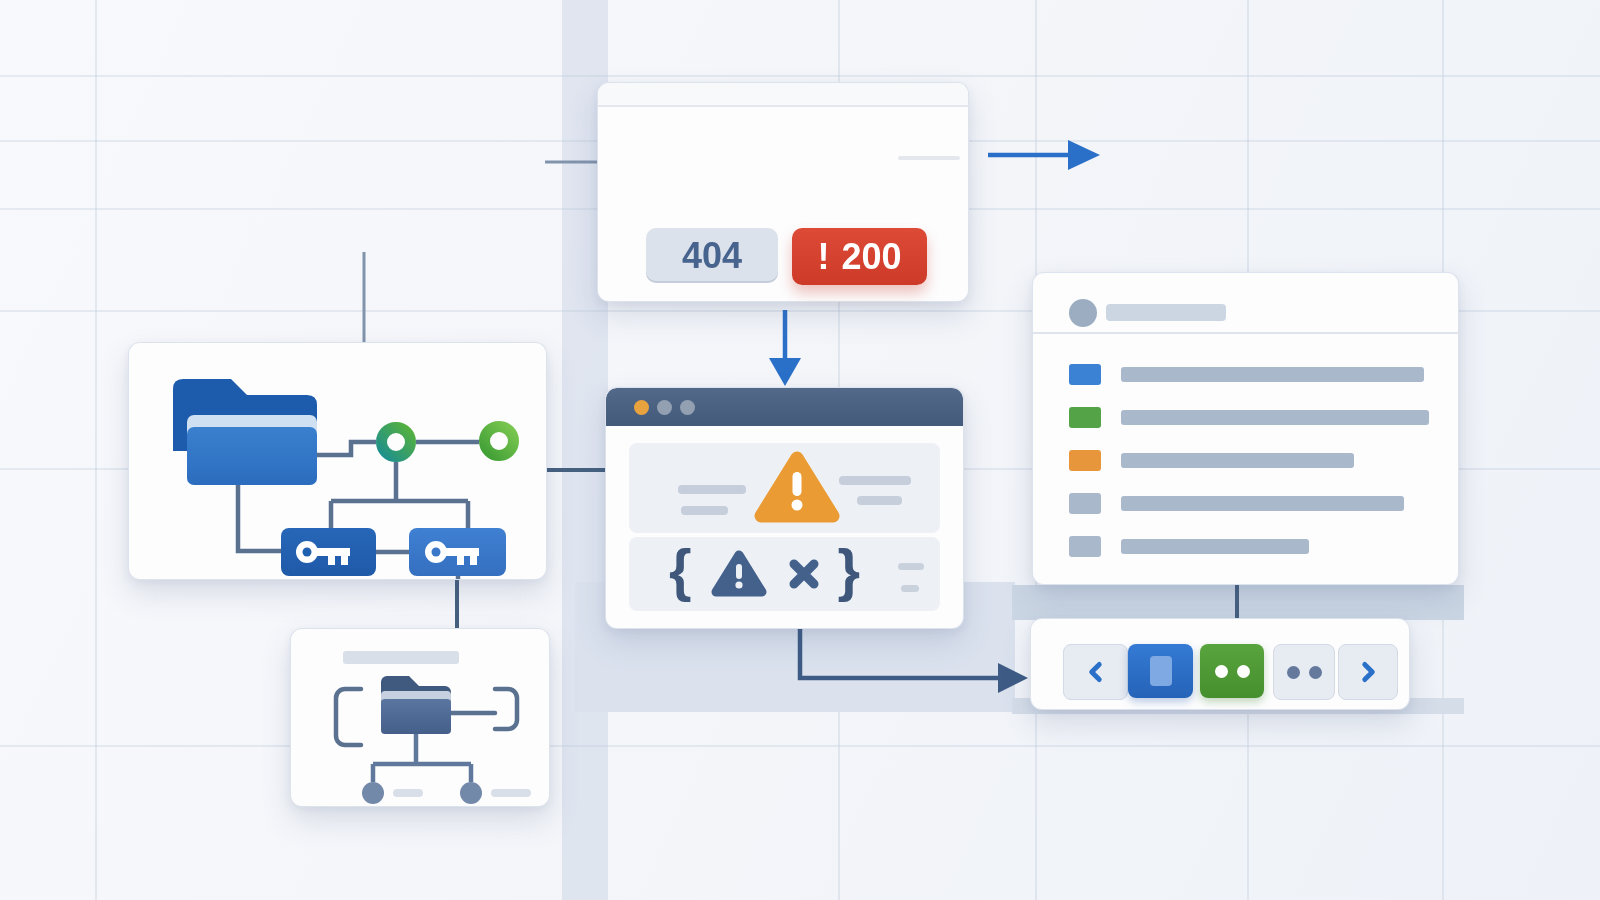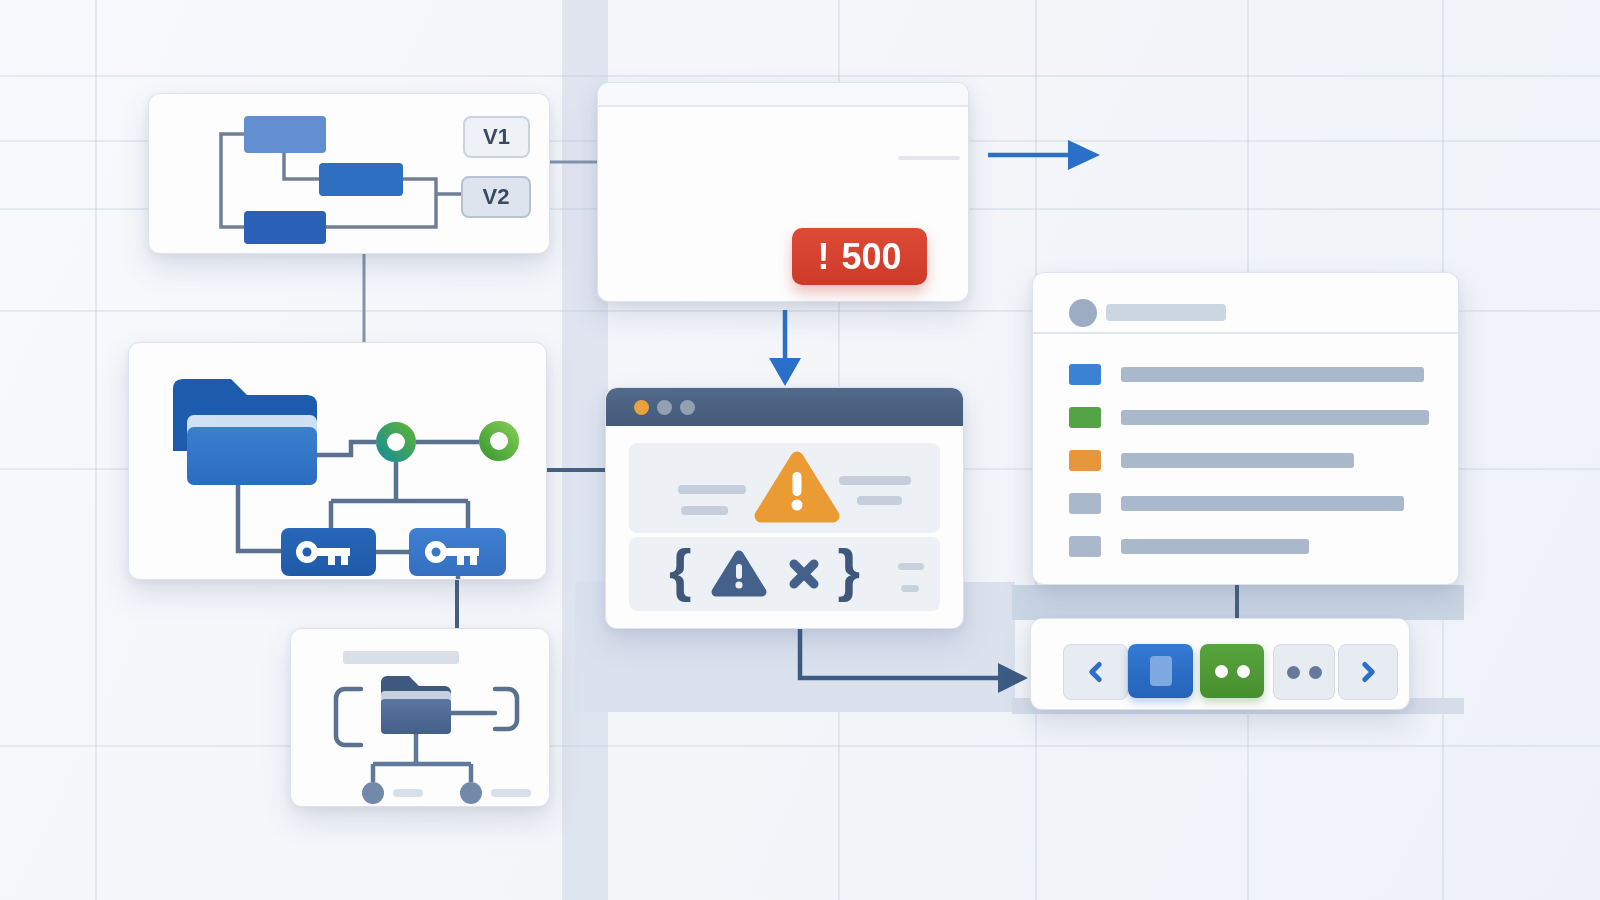--- a/index.html
+++ b/index.html
@@ -115,40 +115,28 @@
     <path class="conn-mid" d="M457,578 V628"></path>
     <path class="conn-mid" d="M1237,583 V618"></path>
     <path class="arrow-blue" d="M988,155 H1068"></path>
     <polygon class="arrow-blue-head" points="1068,140 1100,155 1068,170"></polygon>
     <path class="arrow-blue" d="M785,310 V358"></path>
     <polygon class="arrow-blue-head" points="769,358 785,386 801,358"></polygon>
     <path class="arrow-slate" d="M800,627 V678 H998"></path>
     <polygon class="arrow-slate-head" points="998,663 1028,678 998,693"></polygon>
   </svg>
 
-  <div class="card" id="card-versioning">
-    <svg class="layer" width="400" height="159">
-      <path d="M95,40 H72 V133 H95" stroke="#6d8096" stroke-width="3.5" fill="none"></path>
-      <path d="M135,59 V85 H170" stroke="#6d8096" stroke-width="3.5" fill="none"></path>
-      <path d="M254,85 H287 V133 H177" stroke="#6d8096" stroke-width="3.5" fill="none"></path>
-      <path d="M287,100 H312" stroke="#6d8096" stroke-width="3.5" fill="none"></path>
-      <rect x="95" y="22" width="82" height="37" rx="4" fill="#638fd2"></rect>
-      <rect x="170" y="69" width="84" height="33" rx="4" fill="#2e6fc2"></rect>
-      <rect x="95" y="117" width="82" height="33" rx="4" fill="#2861b6"></rect>
-    </svg>
-    <div class="vbadge" id="badge-v1">V1</div>
-    <div class="vbadge" id="badge-v2">V2</div>
-  </div>
 
   <div class="card" id="card-status">
     <div class="status-header"></div>
     <div class="pill-tail"></div>
+    <div class="badge-404">404</div>
     <div class="badge-500">
       <span>!</span>
-      <span>500</span>
+      <span>200</span>
     </div>
   </div>
 
   <div class="card" id="card-auth">
     <svg class="layer" width="417" height="236">
       <defs>
         <linearGradient id="folderFront" x1="0" y1="0" x2="0" y2="1">
           <stop offset="0" stop-color="#3a80cf"></stop>
             <stop offset="1" stop-color="#2c6cbe"></stop>
         </linearGradient>

